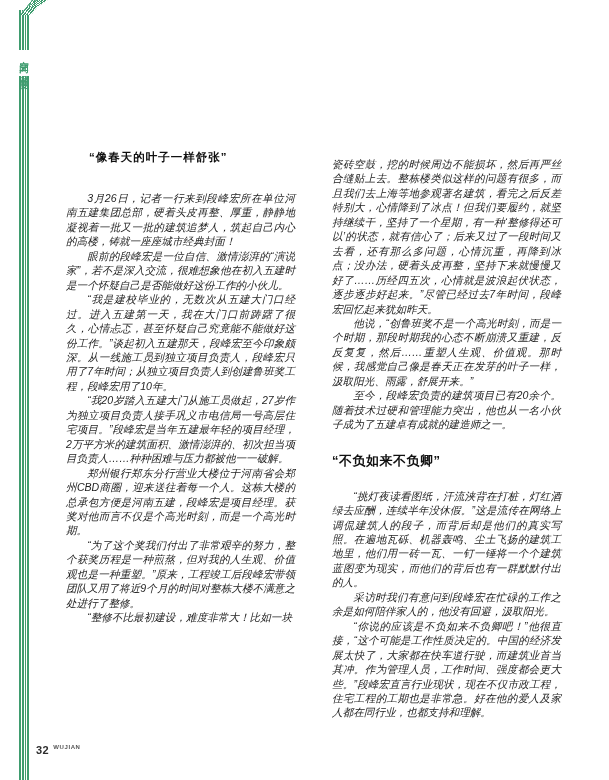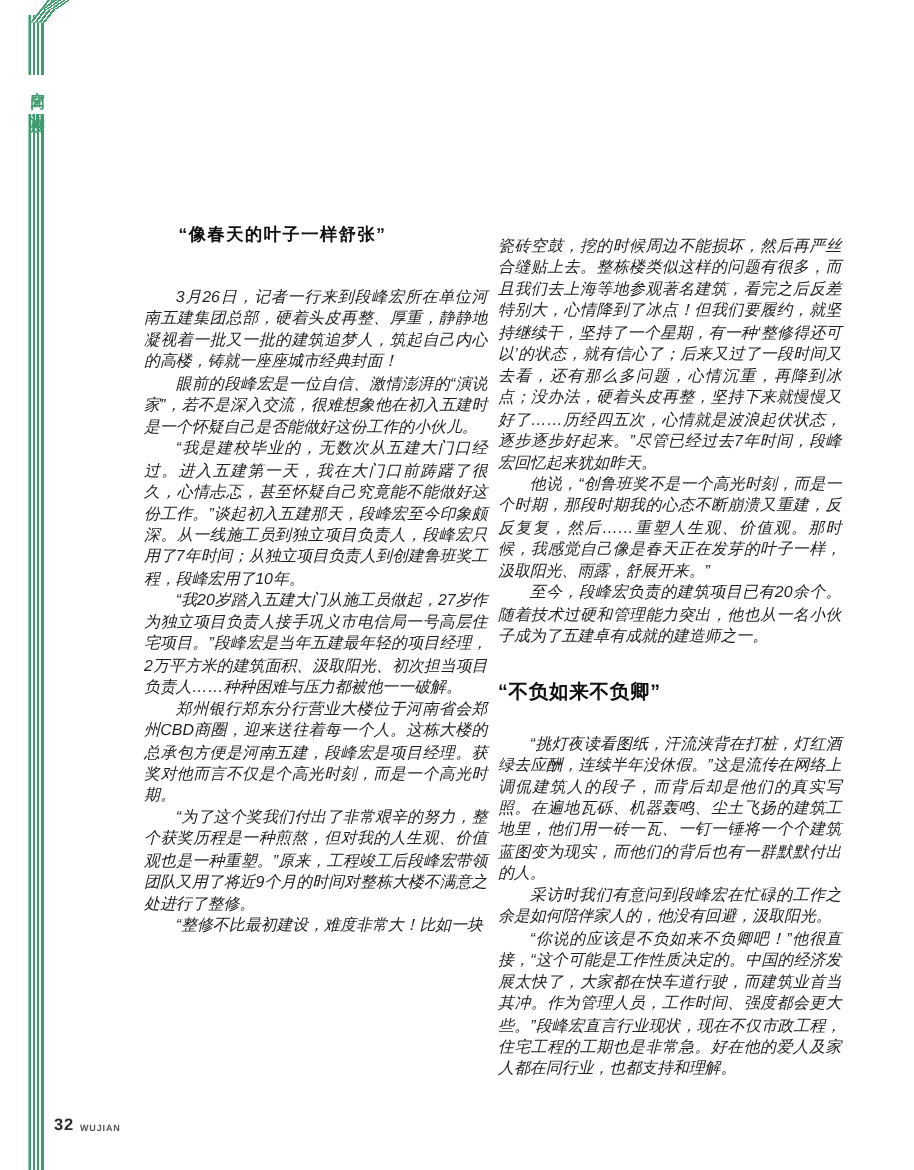--- a/index.html
+++ b/index.html
@@ -33,57 +33,57 @@
 
   
   .col {
     position:absolute; width:229px;
     color:#1e1e1e; font-size:10.6px; line-height:14.45px;
     text-align:justify; text-justify:inter-character;
     font-weight:500;
   }
   .col p { text-indent:2em; margin:0;font-style:italic; }
   .col p.no-indent { text-indent:0; }
-  .col-left { left:96px; top:150px; }
+  .col-left { left:66px; top:150px; }
   .col-right { left:332px; top:157px; }
 
   .headline {
     font-size:11.5px; font-weight:bold; color:#101010;
     text-indent:2em; letter-spacing:1px;
     margin:0 0 26px 0; line-height:15px;
   }
   .subhead {
     font-size:13px; font-weight:bold; color:#101010;
     margin:21px 0 21px 0; letter-spacing:0.5px; line-height:15px;
   }
 
   
   .footer {
     position:absolute; left:36px; top:744px;
-    display:flex; align-items:flex-end; gap:4px; color:#2d2d2d;
+    display:flex; align-items:flex-start; gap:4px; color:#2d2d2d;
   }
   .page-num { font-size:11px; font-weight:bold; letter-spacing:0.5px; }
   .brand { font-size:6px; font-weight:bold; letter-spacing:0.6px; color:#555; }
 </style>
 </head>
 <body>
 
 <div class="page">
 
   <div class="stripe-band"></div>
   <div class="stripe-flourish f1"></div>
   <div class="stripe-flourish f2"></div>
   <div class="category-label">空间／温度</div>
 
   <div class="col col-left">
     <h1 class="headline">“像春天的叶子一样舒张”</h1>
     <p>3月26日，记者一行来到段峰宏所在单位河南五建集团总部，硬着头皮再整、厚重，静静地凝视着一批又一批的建筑追梦人，筑起自己内心的高楼，铸就一座座城市经典封面！</p>
     <p>眼前的段峰宏是一位自信、激情澎湃的“演说家”，若不是深入交流，很难想象他在初入五建时是一个怀疑自己是否能做好这份工作的小伙儿。</p>
     <p>“我是建校毕业的，无数次从五建大门口经过。进入五建第一天，我在大门口前踌躇了很久，心情忐忑，甚至怀疑自己究竟能不能做好这份工作。”谈起初入五建那天，段峰宏至今印象颇深。从一线施工员到独立项目负责人，段峰宏只用了7年时间；从独立项目负责人到创建鲁班奖工程，段峰宏用了10年。</p>
-    <p>“我20岁踏入五建大门从施工员做起，27岁作为独立项目负责人接手巩义市电信局一号高层住宅项目。”段峰宏是当年五建最年轻的项目经理，2万平方米的建筑面积、汲取阳光、初次担当项目负责人……种种困难与压力都被他一一破解。</p>
+    <p>“我20岁踏入五建大门从施工员做起，27岁作为独立项目负责人接手巩义市电信局一号高层住宅项目。”段峰宏是当年五建最年轻的项目经理，2万平方米的建筑面积、激情澎湃的、初次担当项目负责人……种种困难与压力都被他一一破解。</p>
     <p>郑州银行郑东分行营业大楼位于河南省会郑州CBD商圈，迎来送往着每一个人。这栋大楼的总承包方便是河南五建，段峰宏是项目经理。获奖对他而言不仅是个高光时刻，而是一个高光时期。</p>
     <p>“为了这个奖我们付出了非常艰辛的努力，整个获奖历程是一种煎熬，但对我的人生观、价值观也是一种重塑。”原来，工程竣工后段峰宏带领团队又用了将近9个月的时间对整栋大楼不满意之处进行了整修。</p>
     <p>“整修不比最初建设，难度非常大！比如一块</p>
   </div>
 
   <div class="col col-right">
     <p class="no-indent">瓷砖空鼓，挖的时候周边不能损坏，然后再严丝合缝贴上去。整栋楼类似这样的问题有很多，而且我们去上海等地参观著名建筑，看完之后反差特别大，心情降到了冰点！但我们要履约，就坚持继续干，坚持了一个星期，有一种‘整修得还可以’的状态，就有信心了；后来又过了一段时间又去看，还有那么多问题，心情沉重，再降到冰点；没办法，硬着头皮再整，坚持下来就慢慢又好了……历经四五次，心情就是波浪起伏状态，逐步逐步好起来。”尽管已经过去7年时间，段峰宏回忆起来犹如昨天。</p>
     <p>他说，“创鲁班奖不是一个高光时刻，而是一个时期，那段时期我的心态不断崩溃又重建，反反复复，然后……重塑人生观、价值观。那时候，我感觉自己像是春天正在发芽的叶子一样，汲取阳光、雨露，舒展开来。”</p>
     <p>至今，段峰宏负责的建筑项目已有20余个。随着技术过硬和管理能力突出，他也从一名小伙子成为了五建卓有成就的建造师之一。</p>
     <h2 class="subhead">“不负如来不负卿”</h2>

